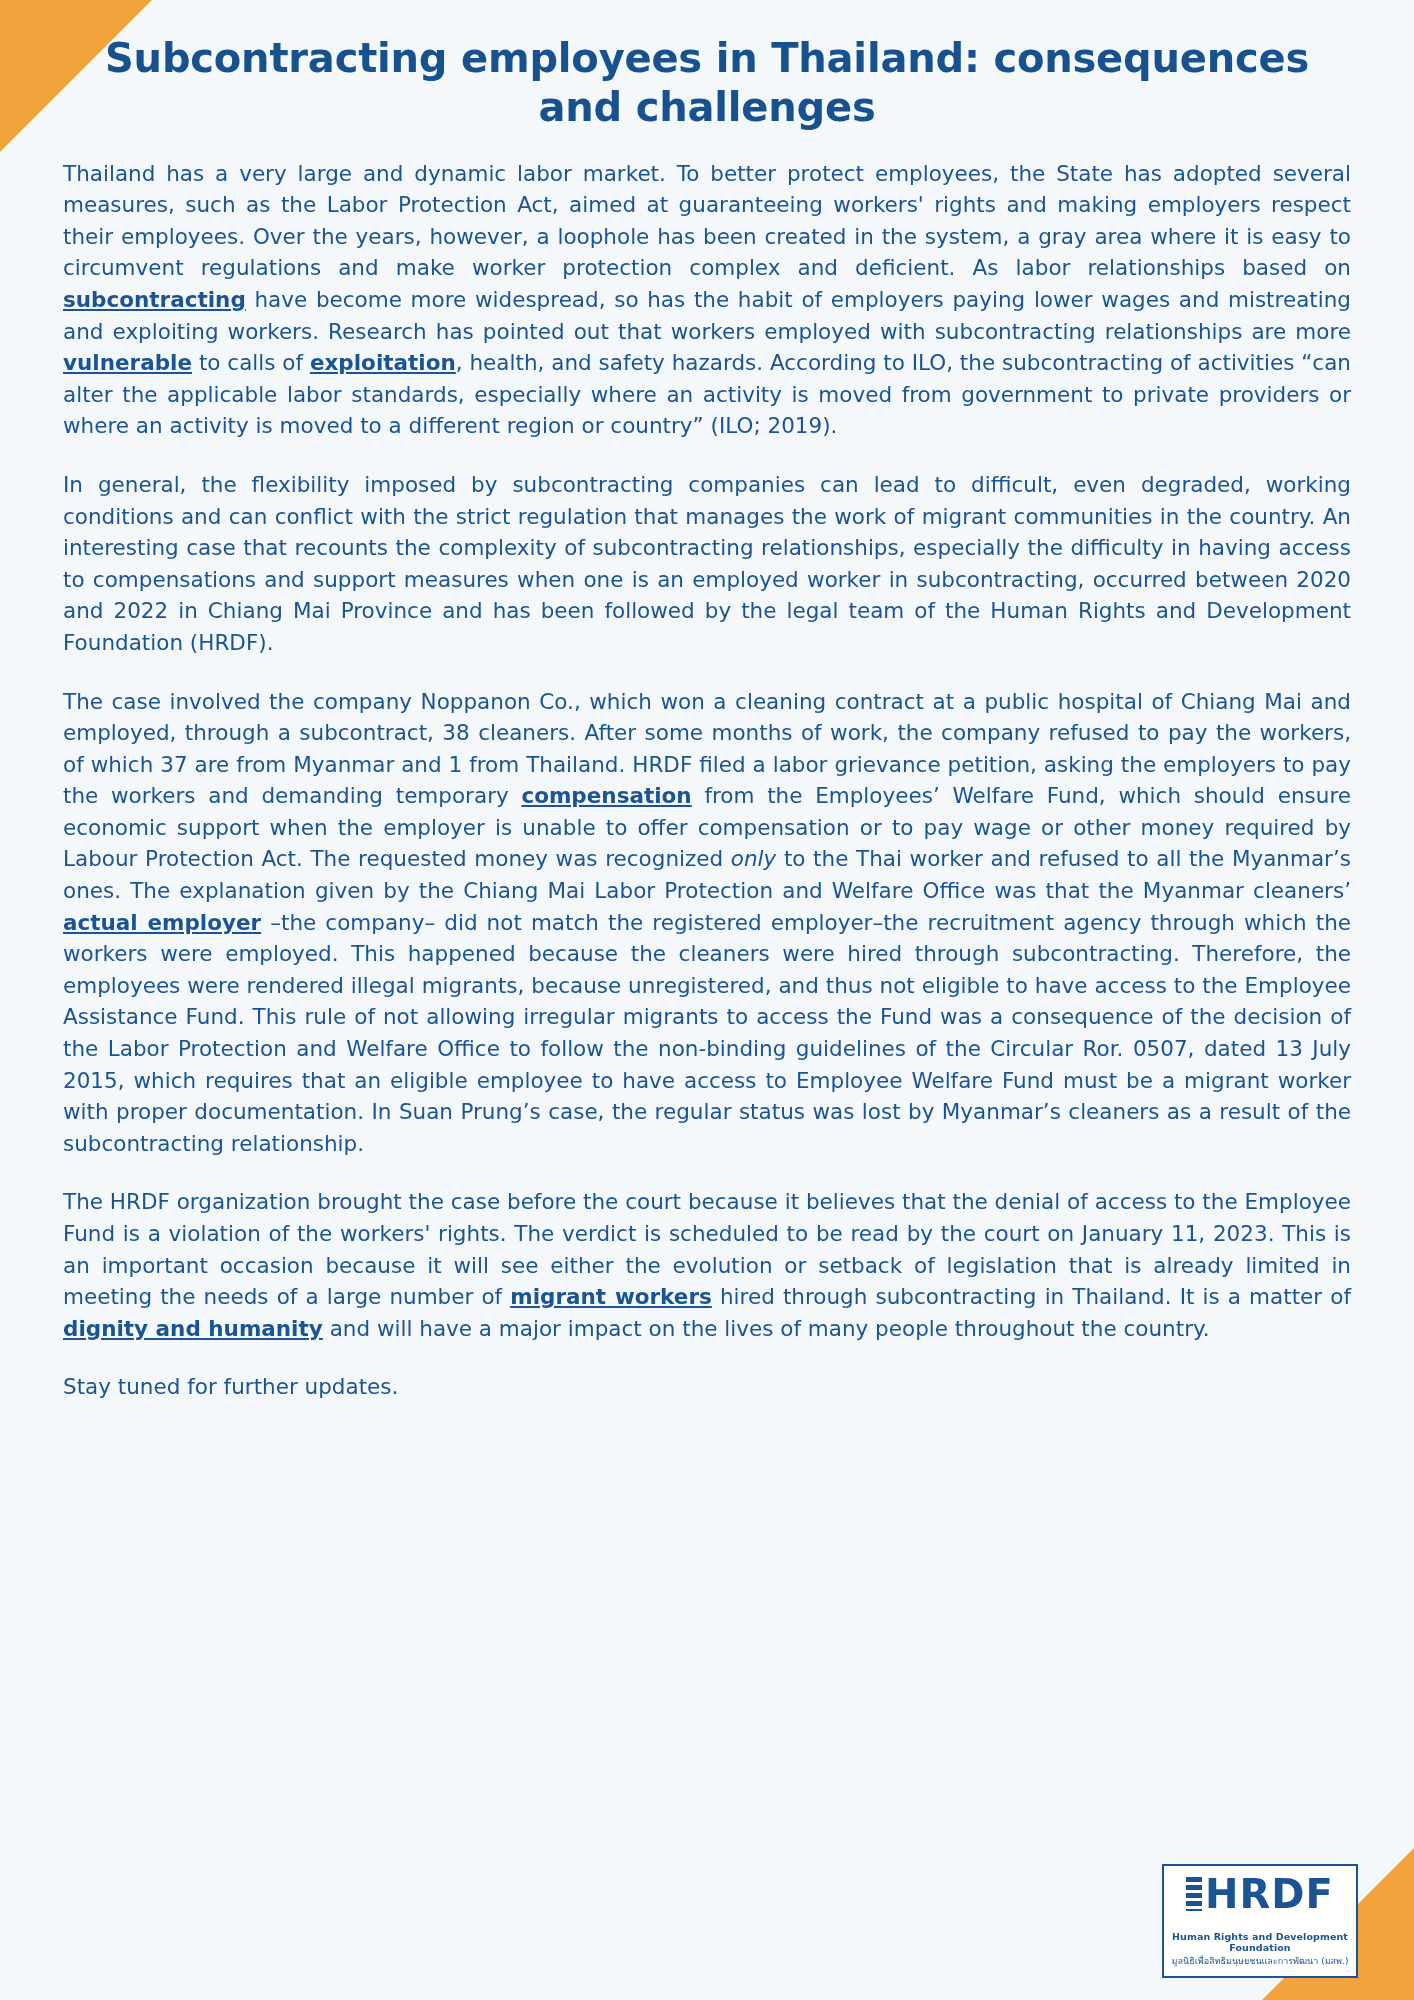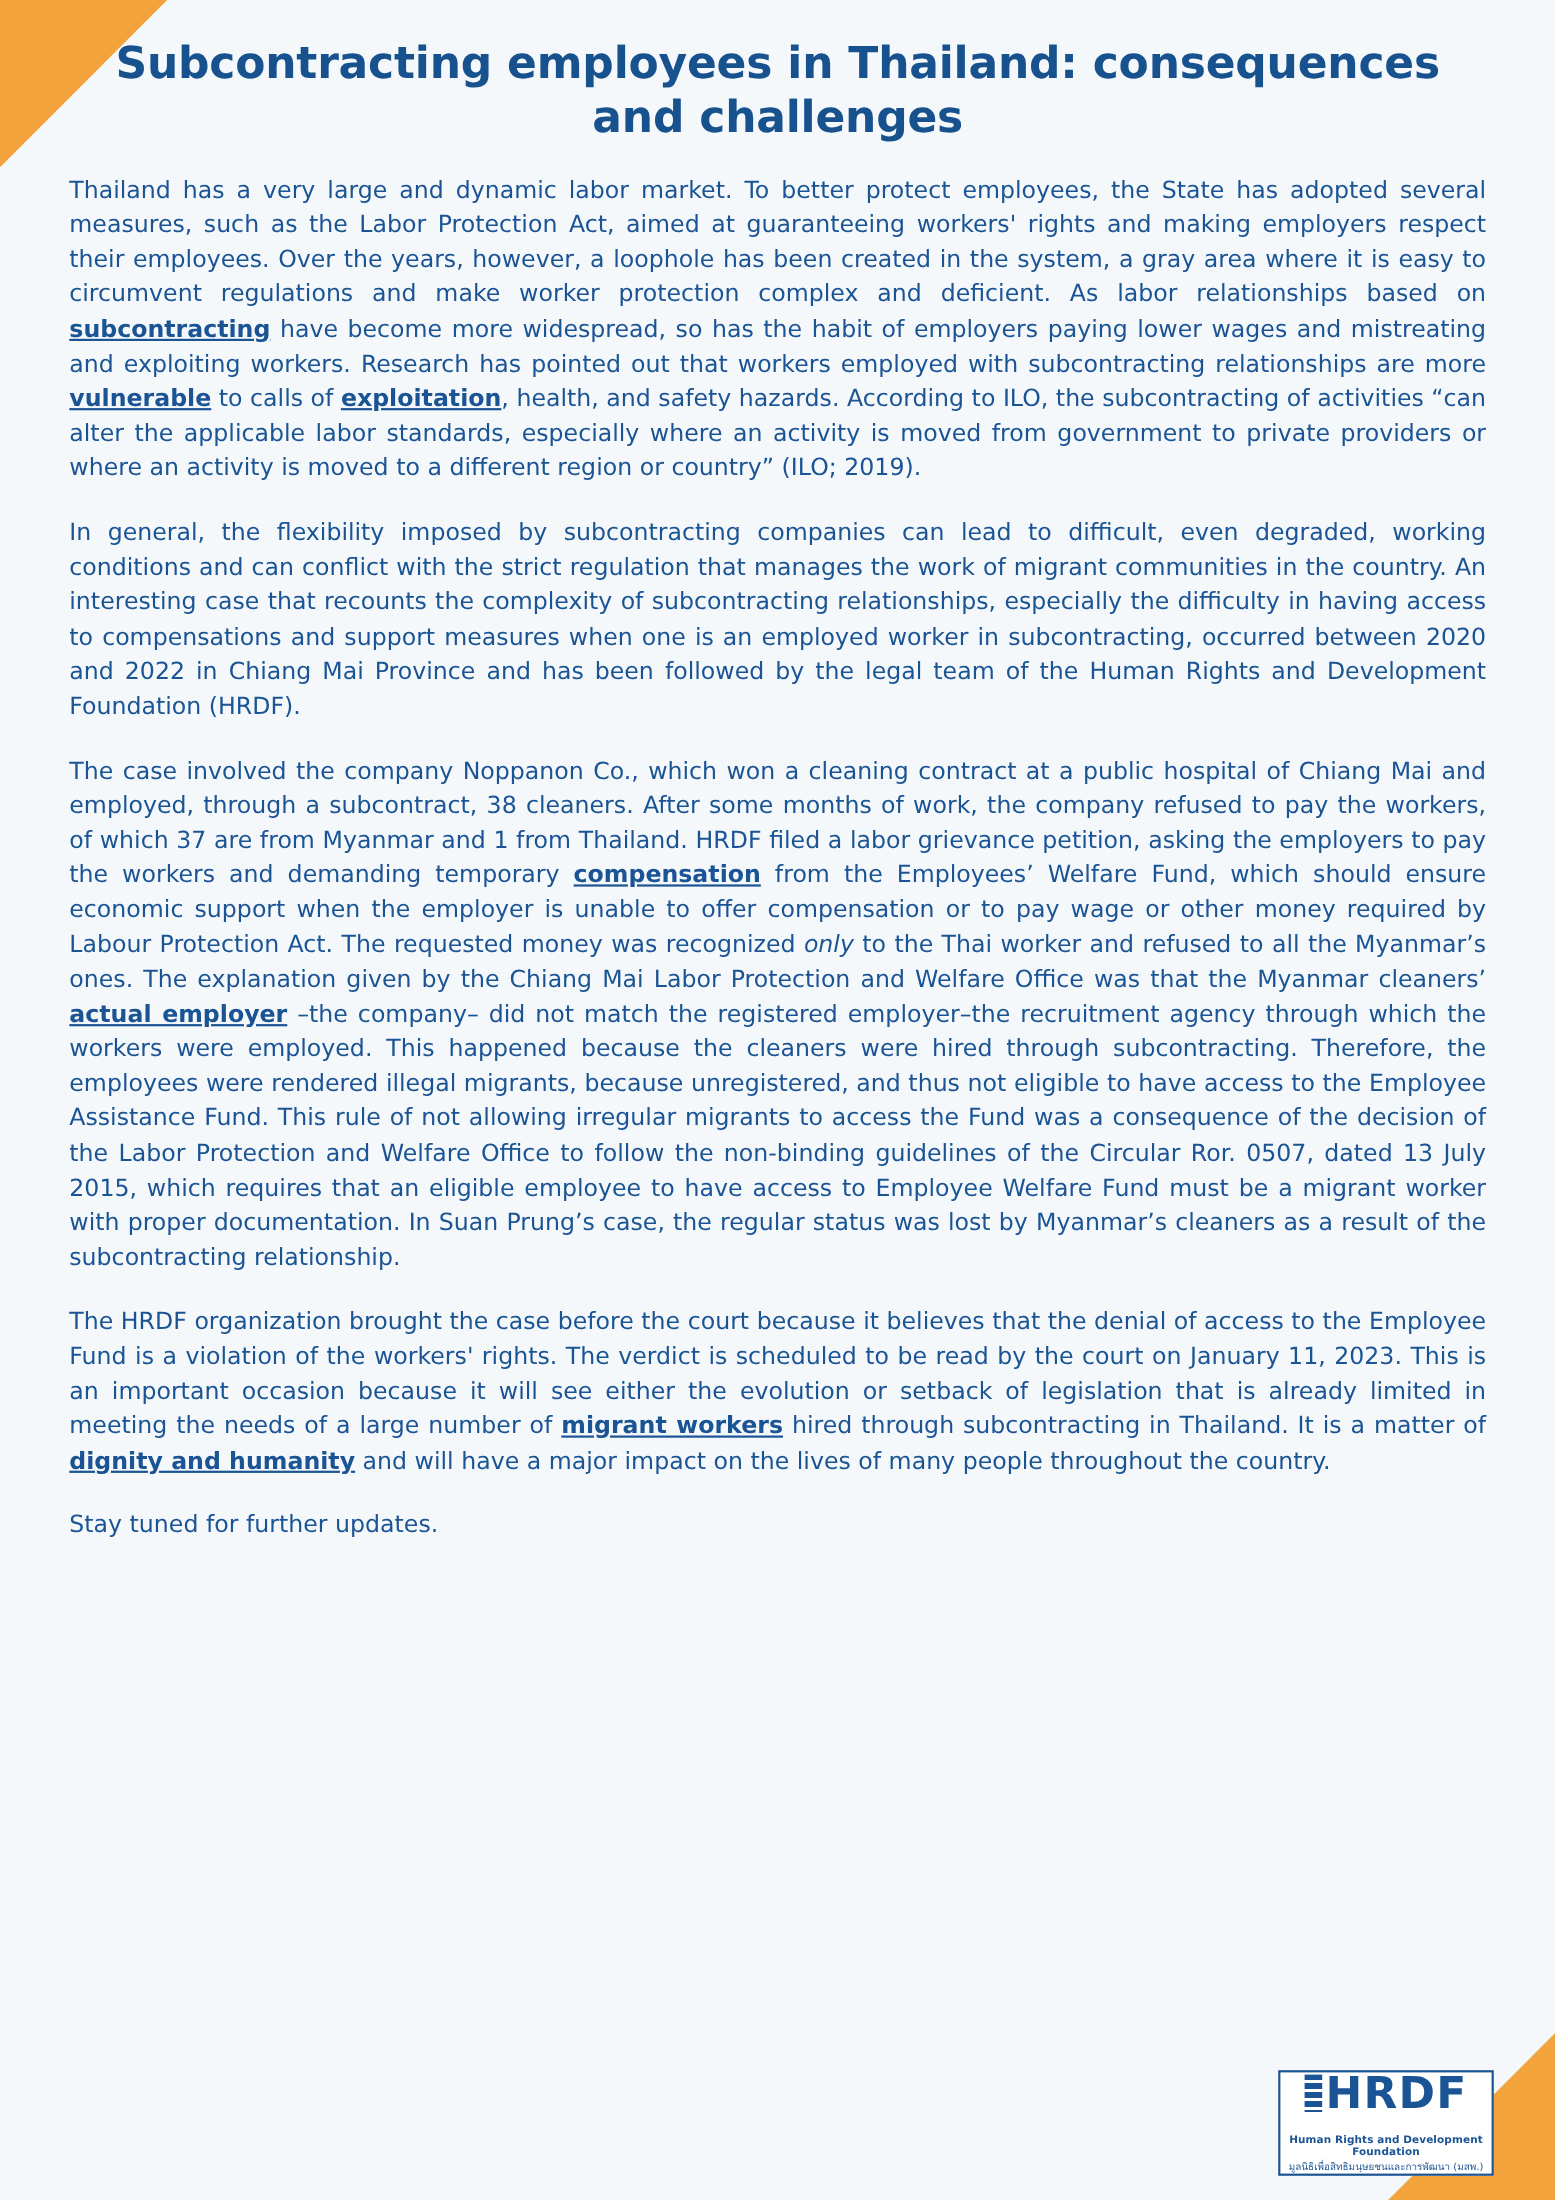--- a/index.html
+++ b/index.html
@@ -69,21 +69,21 @@
     font-weight: bold;
     text-decoration: underline;
   }
   i, em {
   }
   .logo-box {
     position: absolute;
     right: 56px;
     bottom: 22px;
     width: 196px;
-    height: 96px;
+    height: 114px;
     background: #ffffff;
     border: 2px solid #1b5494;
     box-sizing: border-box;
     display: flex;
     flex-direction: column;
     align-items: center;
     justify-content: center;
     padding: 4px 6px;
   }
   .logo-mark {

